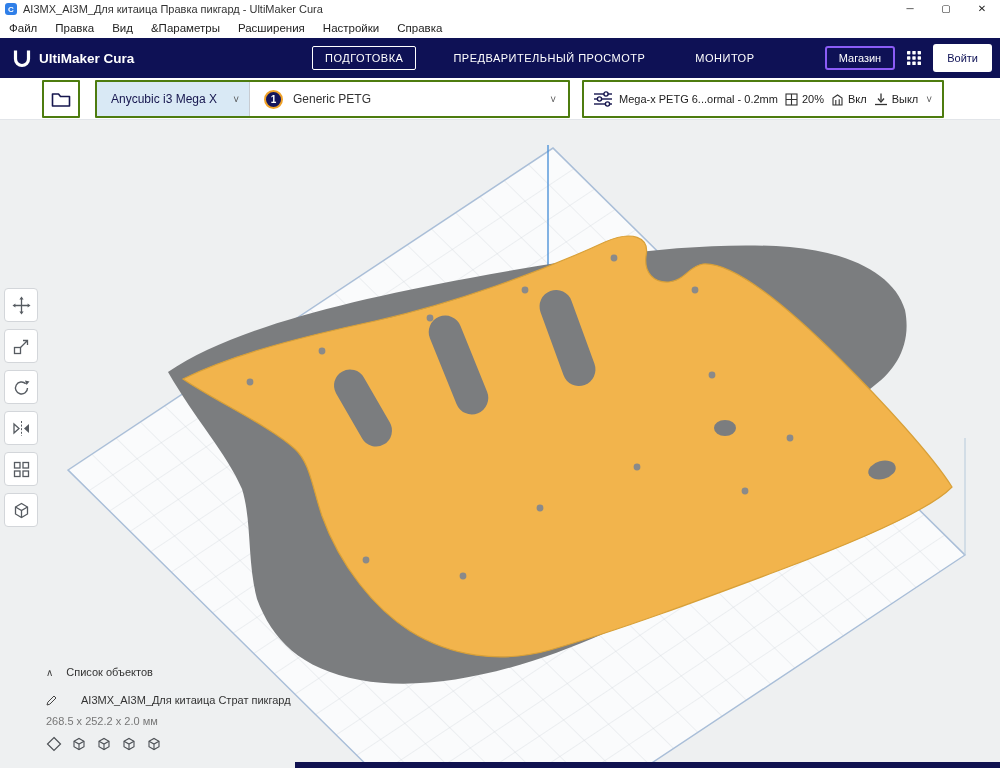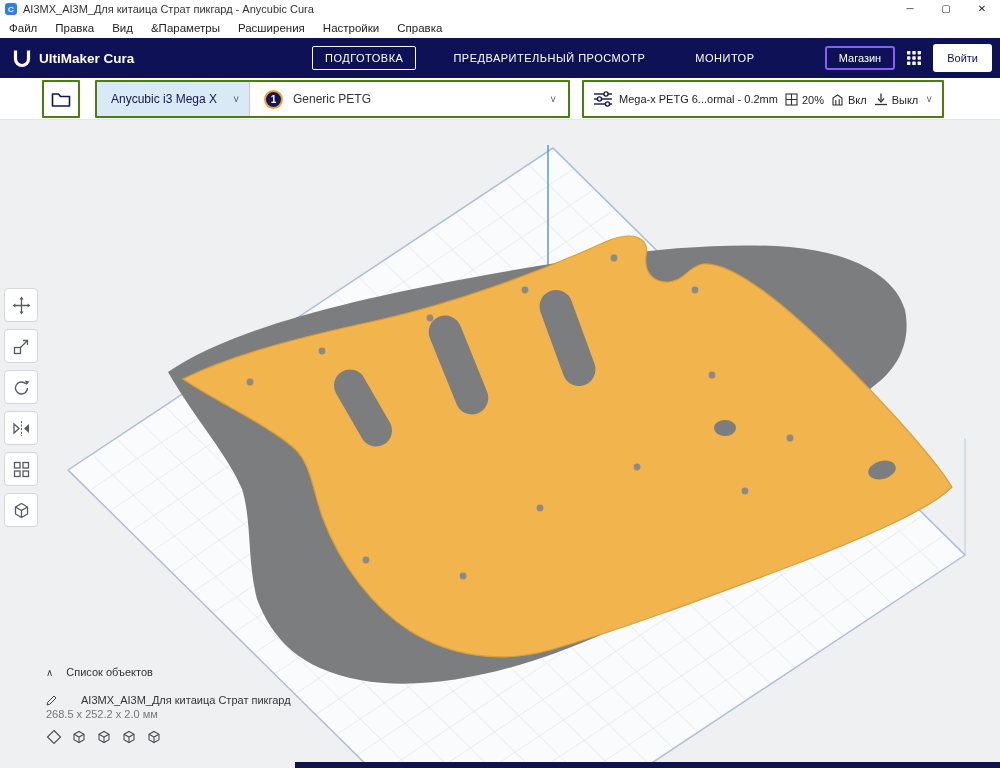--- a/index.html
+++ b/index.html
@@ -34,53 +34,53 @@
   .folder-btn{left:42px;width:38px;display:flex;align-items:center;justify-content:center;cursor:pointer}
   .config-group{left:95px;width:475px;display:flex;overflow:hidden;padding:0}
   .printer-seg{width:153px;background:#d9e9f5;border-right:1px solid #c8ccd2;display:flex;align-items:center;
                padding:0 10px 0 14px;font-size:12px;color:#16164e;cursor:pointer}
   .material-seg{flex:1;display:flex;align-items:center;padding:0 12px 0 14px;font-size:12px;color:#333;gap:10px;cursor:pointer}
   .badge{width:19px;height:19px;border-radius:50%;background:#15155c;border:2px solid #f0a228;color:#fff;
          font-size:10px;font-weight:bold;display:flex;align-items:center;justify-content:center;flex-shrink:0}
   .chev{margin-left:auto;color:#555;font-size:10px}
   .settings-group{left:582px;width:362px;display:flex;align-items:center;padding:0 10px;gap:7px;font-size:11px;color:#222;cursor:pointer}
   .profile{max-width:170px;overflow:hidden;white-space:nowrap;flex-shrink:1}
-  .mini{display:flex;align-items:flex-end;gap:4px;flex-shrink:0}
+  .mini{display:flex;align-items:center;gap:4px;flex-shrink:0}
 
   
   .viewport{position:absolute;top:120px;left:0;width:1000px;height:648px;background:#eef0f1;overflow:hidden}
   .scene{position:absolute;top:0;left:0}
 
   .left-tools{position:absolute;left:4px;top:168px;display:flex;flex-direction:column}
   .tool-btn{width:34px;height:34px;background:#fff;border:1px solid #d3d6da;border-radius:4px;margin-bottom:7px;
             display:flex;align-items:center;justify-content:center;cursor:pointer}
 
   .object-panel{position:absolute;left:46px;top:546px;font-size:11px;color:#333}
   .op-title{display:flex;align-items:center;gap:13px;cursor:pointer}
   .op-glyph{font-size:10px;color:#444}
   .op-name{display:flex;align-items:center;gap:24px;margin-top:16px}
-  .op-dims{margin-top:2px;color:#777}
+  .op-dims{margin-top:9px;color:#777}
   .op-icons{display:flex;gap:9px;margin-top:9px;align-items:center}
   .op-icons span{cursor:pointer;display:inline-flex}
 
   .slice-panel{position:absolute;left:718px;top:584px;width:278px;height:44px;background:#fff;border-radius:8px;
                box-shadow:0 1px 5px rgba(0,0,0,.18);display:flex;align-items:center;justify-content:center}
   .slice-button{width:230px;height:25px;background:#3282f6;color:#fff;border:none;border-radius:4px;
                 font-size:12px;font-family:inherit;cursor:pointer}
 
   .bottom-strip{position:absolute;left:295px;right:0;bottom:0;height:6px;background:#101250}
 </style>
 </head>
 <body>
 
 <div id="app">
 
   <div class="titlebar">
     <span class="app-icon">C</span>
-    <span>AI3MX_AI3M_Для китаица Страт пикгард - Anycubic Cura</span>
+    <span>AI3MX_AI3M_Для китаица Правка пикгард - UltiMaker Cura</span>
     <div class="win-controls">
       <span>─</span>
       <span>▢</span>
       <span>✕</span>
     </div>
   </div>
 
   <div class="menubar">
     <span>Файл</span>
     <span>Правка</span>

